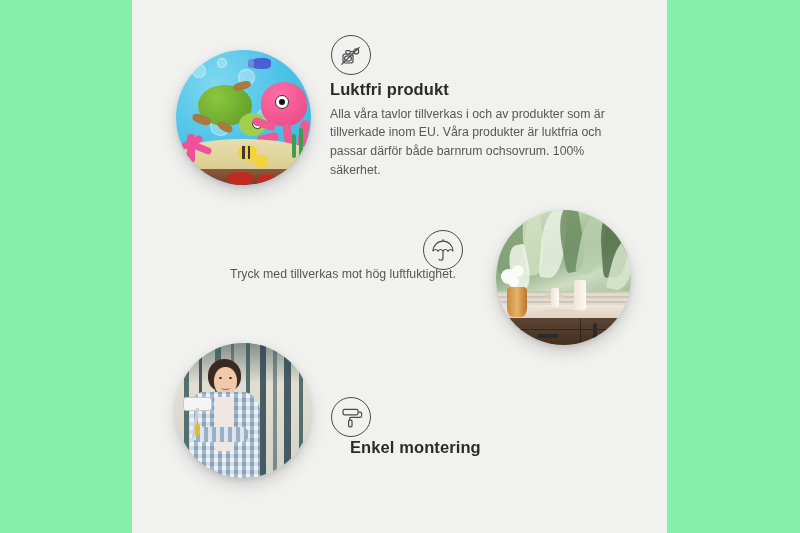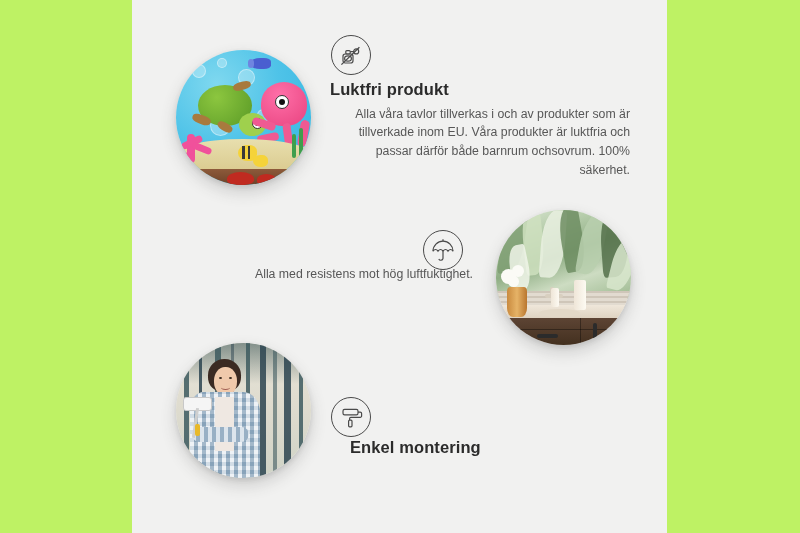--- a/index.html
+++ b/index.html
@@ -2,21 +2,21 @@
 <html><head>
 <meta charset="utf-8">
 <style>
   html,body{margin:0;padding:0;}
   body{
     width:800px;height:533px;
     background:#ffffff;
     font-family:"Liberation Sans", sans-serif;
     overflow:hidden;
   }
-  .stage{position:relative;width:800px;height:533px;background:#bef264;}
+  .stage{position:relative;width:800px;height:533px;background:#86efac;}
   .panel{
     position:absolute;left:132px;top:0;width:535px;height:533px;
     background:#f1f1f0;
   }
 
   
   .photo{
     position:absolute;border-radius:50%;overflow:hidden;
     box-shadow:0 7px 16px rgba(60,60,60,0.20), 0 2px 5px rgba(60,60,60,0.12);
   }
@@ -122,21 +122,21 @@
   }
   .icon svg{position:absolute;left:50%;top:50%;transform:translate(-50%,-50%);}
 
   
   .block{position:absolute;}
   .title{
     font-size:16.5px;font-weight:bold;color:#2b2b2b;
     letter-spacing:.1px;margin:0 0 5px 0;line-height:1.2;
   }
   .desc{
-    font-size:12.3px;color:#575757;line-height:1.52;margin:0;text-align:right;
+    font-size:12.3px;color:#575757;line-height:1.52;margin:0;
   }
 
   #block-odour{left:330px;top:80px;width:300px;}
   #block-water{left:213px;top:265px;width:260px;text-align:center;}
   #block-mount{left:330px;top:438px;width:250px;margin-left:20px;}
 
   #icon-odour{left:331px;top:35px;}
   #icon-water{left:423px;top:230px;}
   #icon-mount{left:331px;top:397px;}
 </style>
@@ -246,21 +246,21 @@
   <div class="icon" id="icon-water">
     <svg width="26" height="26" viewBox="0 0 26 26" fill="none" stroke="#4a4a4a" stroke-width="1.2">
       <path d="M3 14.2 a10 10 0 0 1 20 0"></path>
       <path d="M3 14.2 q2.6 -3.4 5 0 q2.6 -3.4 5 0 q2.6 -3.4 5 0 q2.6 -3.4 5 0"></path>
       <path d="M13 14.2 V21.3 a2.2 2.2 0 0 1 -4.2 0.6"></path>
       <path d="M13 4.2 V2.3"></path>
     </svg>
   </div>
 
   <div class="block" id="block-water">
-    <p class="desc">Alla med resistens mot hög luftfuktighet.</p>
+    <p class="desc">Tryck med tillverkas mot hög luftfuktighet.</p>
   </div>
 
   <div class="photo" id="photo-forest">
     <div class="inner">
       <div class="forest-bg"></div>
       <div class="canopy"></div>
       <div class="trunk l" style="left:6%;width:3.5%;"></div>
       <div class="trunk" style="left:17%;width:2.5%;"></div>
       <div class="trunk l" style="left:29%;width:4%;"></div>
       <div class="trunk" style="left:41%;width:2%;opacity:.5;"></div>

